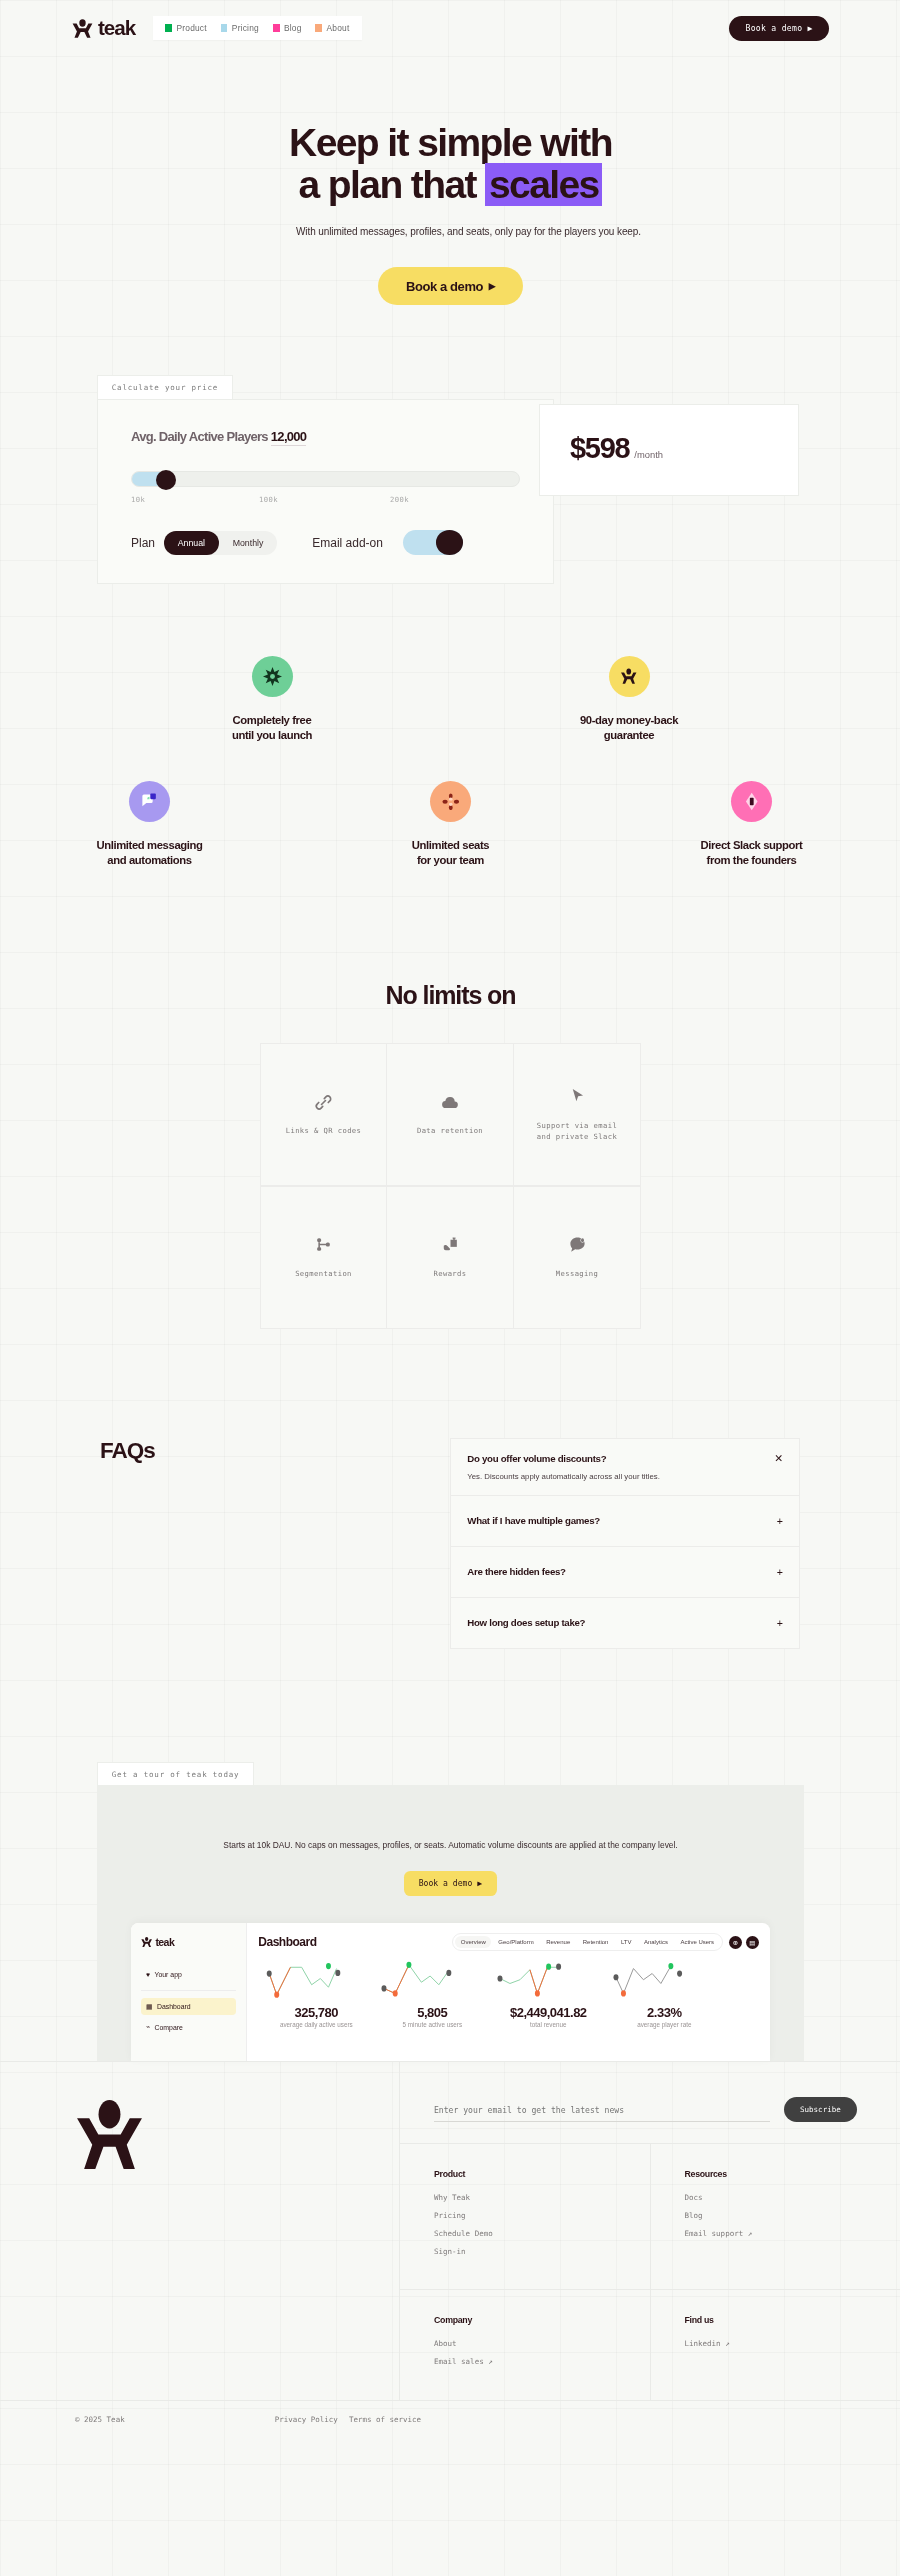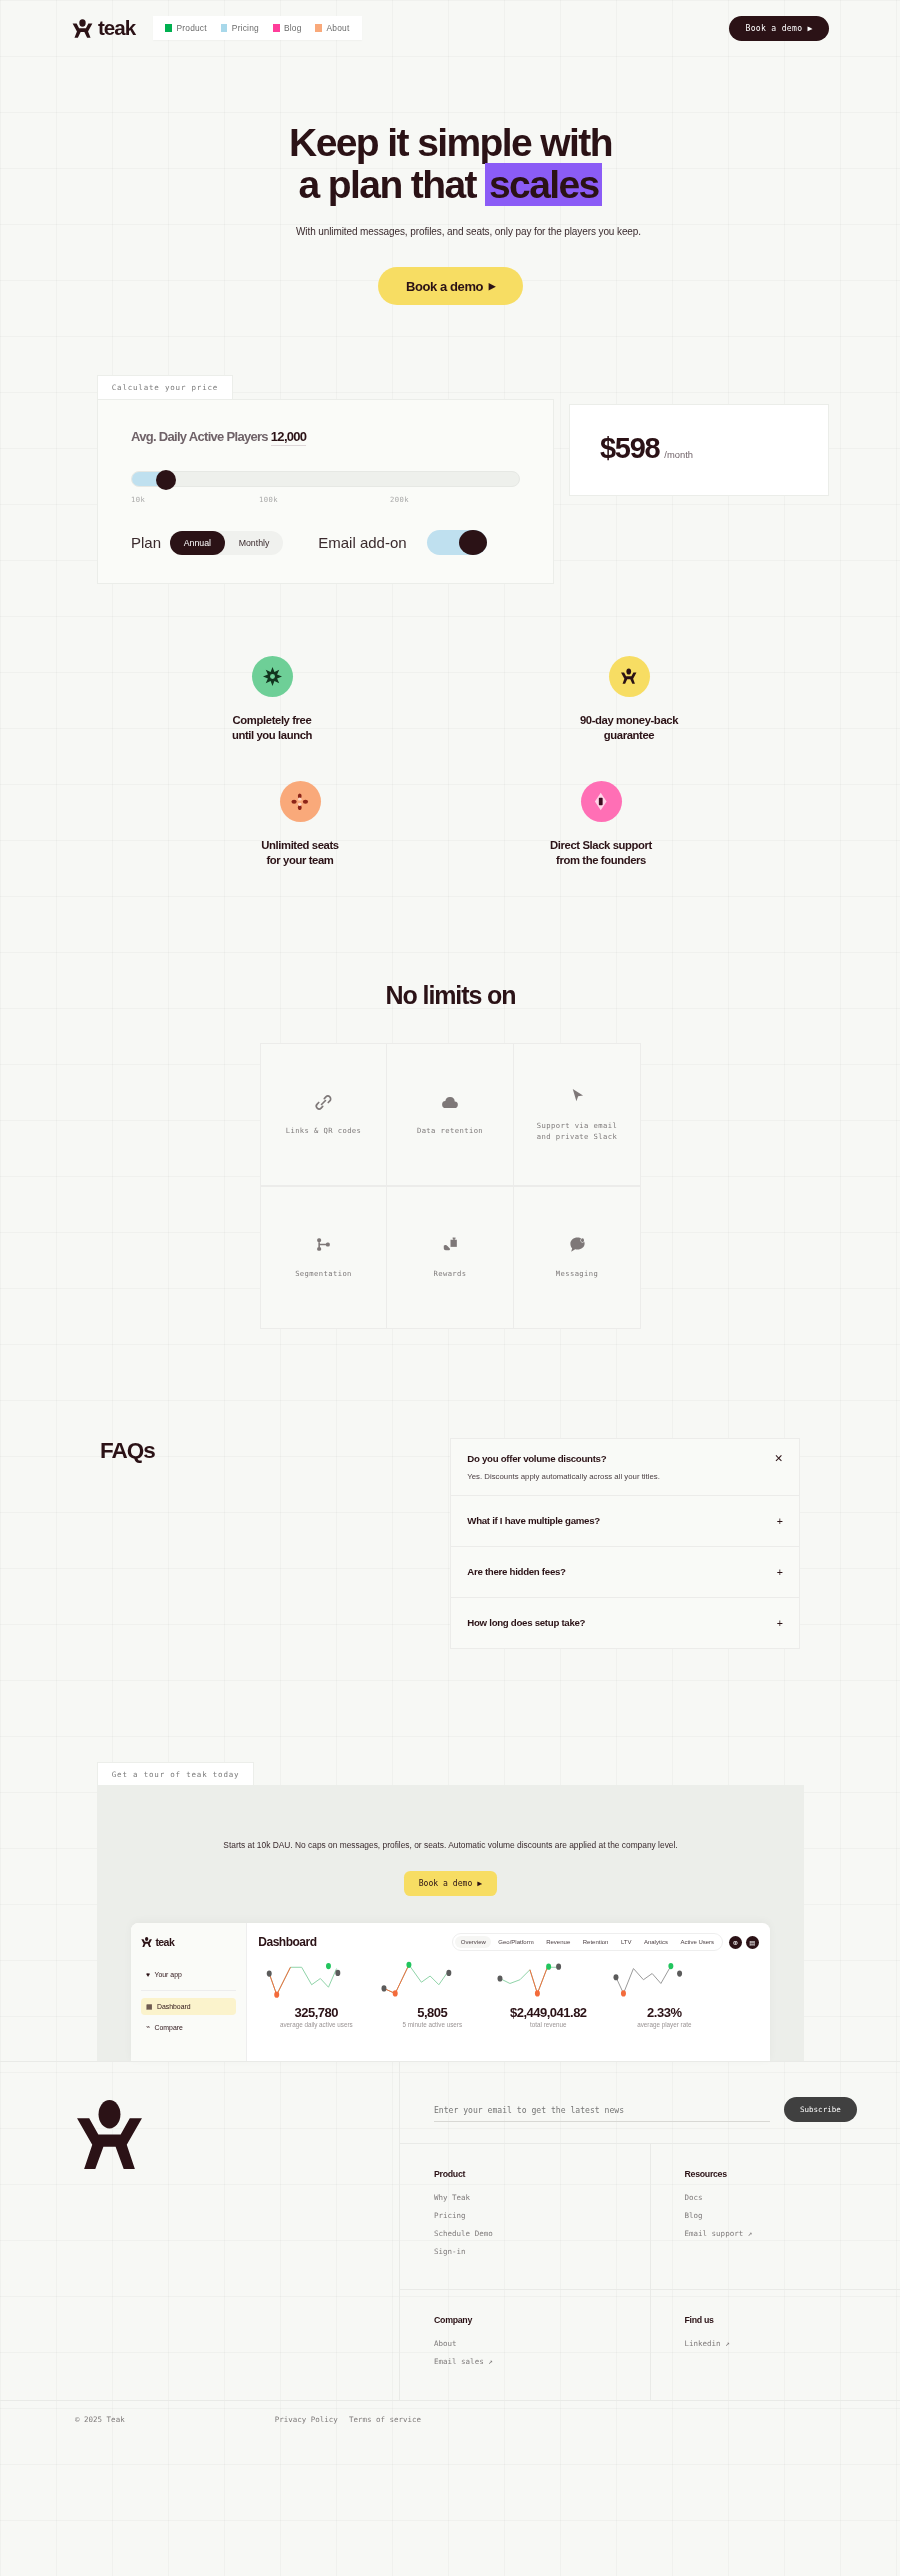--- a/index.html
+++ b/index.html
@@ -117,41 +117,41 @@
     width: 20px; height: 20px; border-radius: 50%; background: #2b1216;
     cursor: grab;
   }
   .ticks {
     display: flex; margin-top: 8.1px; font-size: 7.2px; color: #a9a9a9;
     letter-spacing: 0.4px;
   }
   .ticks span:nth-child(1) { width: 128px; }
   .ticks span:nth-child(2) { width: 131px; }
   .controls { margin-top: 26px; display: flex; align-items: center; gap: 0; }
-  .ctl-label { font-size: 15px; color: #3a2a2d; margin-right: 8.8px; }
+  .ctl-label { font-size: 12px; color: #3a2a2d; margin-right: 8.8px; }
   .seg {
     display: inline-flex; background: #f0f1ee; border-radius: 12.5px; padding: 0;
     position: relative;
   }
   .seg div {
     padding: 6.9px 13.8px; font-size: 8.8px; border-radius: 12.5px; cursor: pointer;
     color: #3a2a2d;
   }
   .seg div.on { background: #2b1216; color: #fff; }
   .toggle {
     margin-left: 11.3px;
     width: 60px; height: 25px; border-radius: 12.5px; background: #bfe0ef;
     position: relative; cursor: pointer;
   }
   .toggle .knob {
     position: absolute; right: 0; top: 0;
     width: 27.5px; height: 25px; border-radius: 50%; background: #2b1216;
   }
   .price-card {
-    position: absolute; left: 472px; top: 29px;
+    position: absolute; left: 442px; top: 29px;
     width: 260px; background: #fff; border: 0.6px solid #ebede9;
     padding: 27.5px 30px 30px 30px;
   }
   .price-card .amt {
     font-size: 29px; font-weight: 800; letter-spacing: -1.3px; color: #2b1216;
   }
   .price-card .per { font-size: 9.4px; color: #6f6268; margin-left: 5px; }
 
   
   .benefits { margin-top: 72px; }
@@ -399,20 +399,33 @@
         </svg>
       </div>
       <div class="btext">
         <span>90-day money-back</span><br>
         <span>guarantee</span>
       </div>
     </div>
   </div>
 
   <div class="brow brow2">
+    <div class="bitem">
+      <div class="bicon" style="background:#a799f0">
+        <svg width="19" height="19" viewBox="0 0 24 24">
+          <path d="M3 5a2 2 0 012-2h9a2 2 0 012 2v7a2 2 0 01-2 2H8l-5 4z" fill="#fff"></path>
+          <rect x="13" y="2" width="7" height="7" rx="1" fill="#3a25c8"></rect>
+          <path d="M9 9a3 3 0 013-3v3z" fill="#7fe0b0"></path>
+        </svg>
+      </div>
+      <div class="btext">
+        <span>Unlimited messaging</span><br>
+        <span>and automations</span>
+      </div>
+    </div>
 
     <div class="bitem">
       <div class="bicon" style="background:#f9a97a">
         <svg width="17.5" height="17.5" viewBox="0 0 24 24">
           <ellipse cx="12" cy="4.2" rx="2.6" ry="3.6" fill="#8c2418"></ellipse>
           <ellipse cx="12" cy="19.8" rx="2.6" ry="3.6" fill="#8c2418"></ellipse>
           <ellipse cx="4.2" cy="12" rx="3.6" ry="2.6" fill="#8c2418"></ellipse>
           <ellipse cx="19.8" cy="12" rx="3.6" ry="2.6" fill="#8c2418"></ellipse>
           <circle cx="12" cy="8.6" r="2.4" fill="#ffd6c2"></circle>
           <circle cx="12" cy="15.4" r="2.4" fill="#ffd6c2"></circle>

